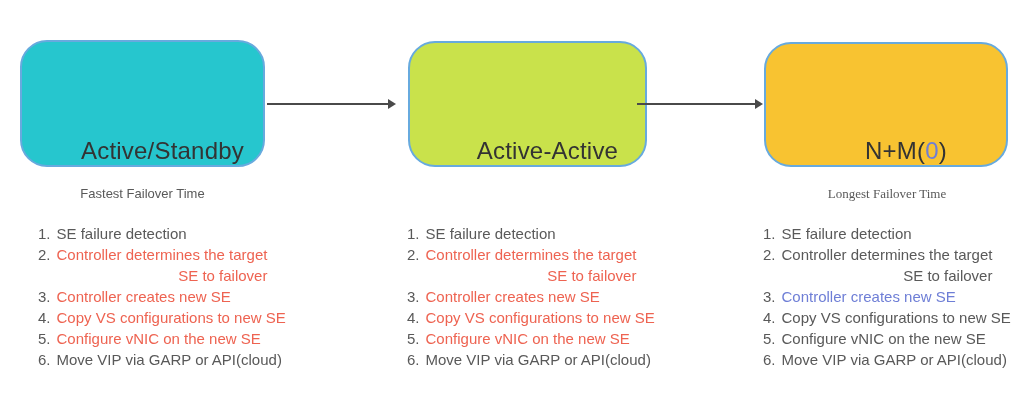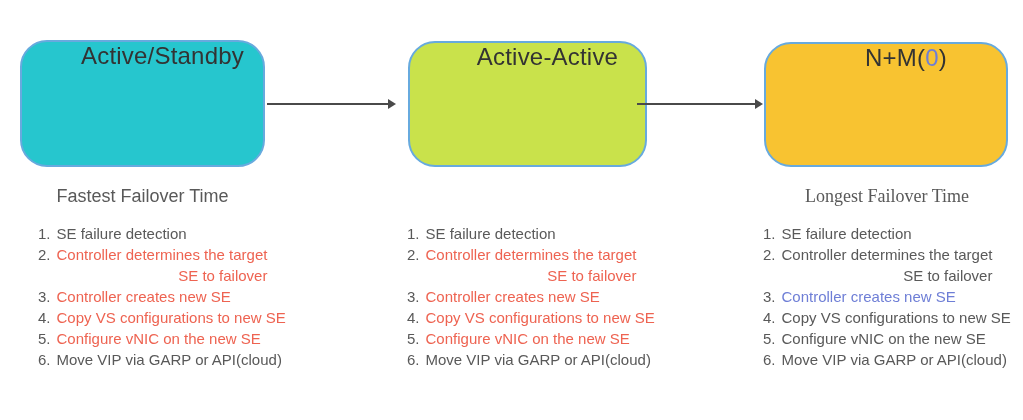--- a/index.html
+++ b/index.html
@@ -10,21 +10,21 @@
     height:420px;
     background:var(--background, #fff);
     font-family:"Liberation Sans", "DejaVu Sans", sans-serif;
     overflow:hidden;
   }
   .box {
     position:absolute;
     border:2px solid var(--box-border);
     border-radius:27px;
     display:flex;
-    align-items:flex-start;
+    align-items:flex-end;
     justify-content:center;
     padding-left:40px;
   }
   .box-title {
     font-size:24px;
     color:var(--title-text);
     letter-spacing:0.2px;
   }
   .box1 { left:20px;  top:40px; width:245px; height:127px; background:var(--teal-box); }
   .box2 { left:408px; top:41px; width:239px; height:126px; background:var(--green-box); }
@@ -43,21 +43,21 @@
     width:0; height:0;
     border-left:8px solid var(--arrow);
     border-top:5px solid transparent;
     border-bottom:5px solid transparent;
   }
   .arrow1 { left:267px; width:122px; }
   .arrow2 { left:637px; width:119px; }
   .caption {
     position:absolute;
     top:186px;
-    font-size:18px;
+    font-size:13px;
     color:var(--gray-text);
     text-align:center;
   }
   .caption1 { left:20px;  width:245px; }
   .caption3 { left:764px; width:246px;font-family:Liberation Serif, serif; }
   .steps {
     position:absolute;
     top:223px;
     font-size:15px;
     line-height:21px;

